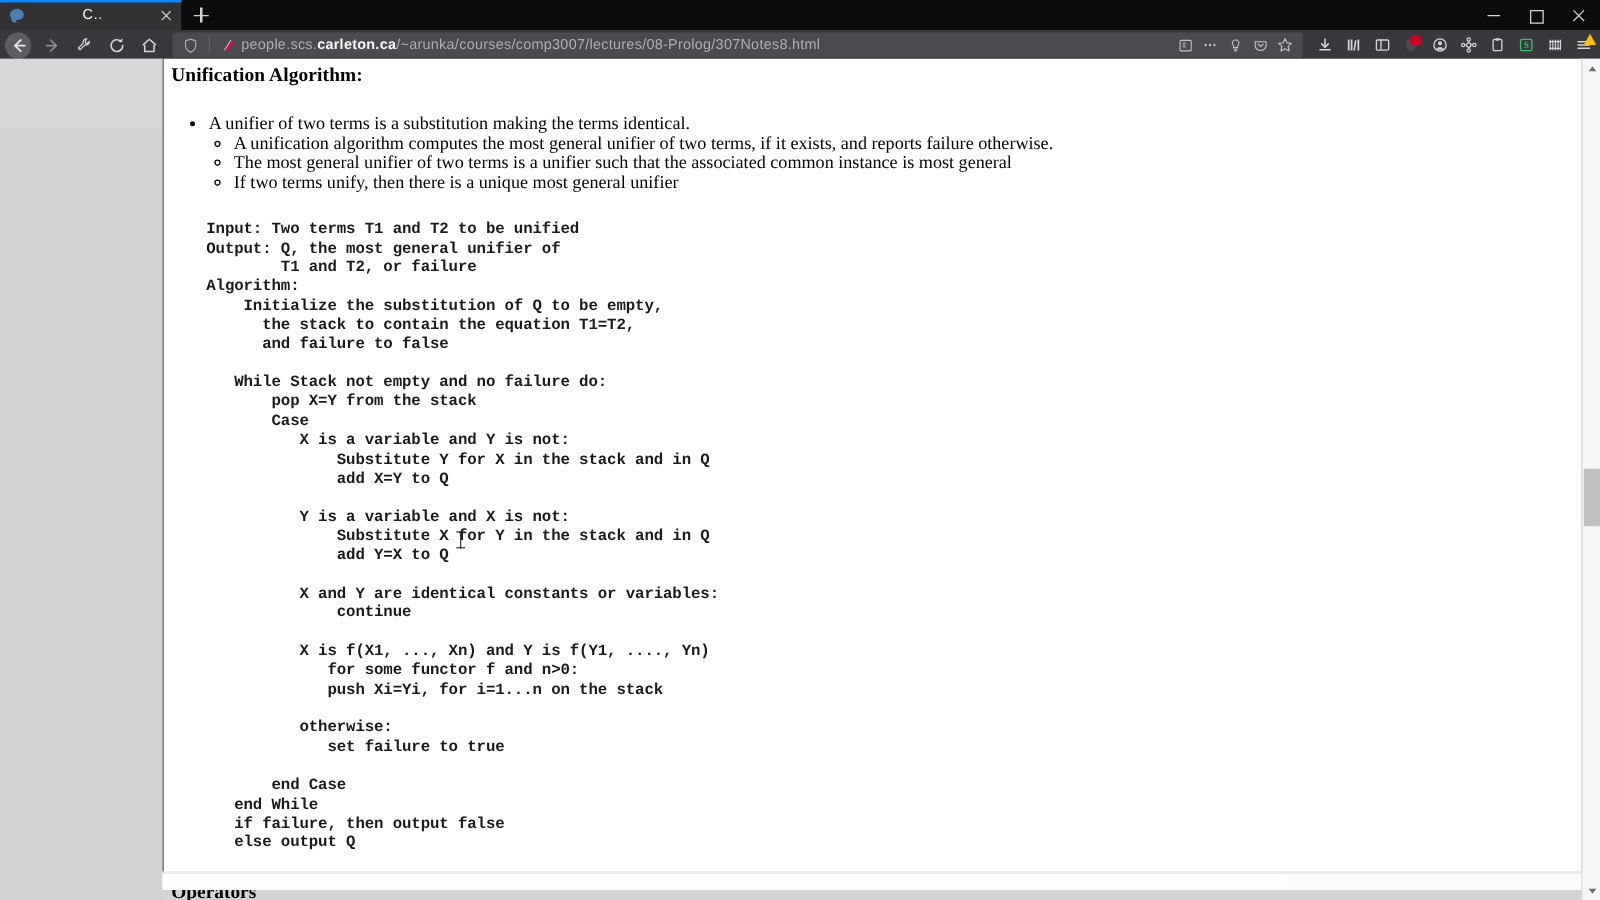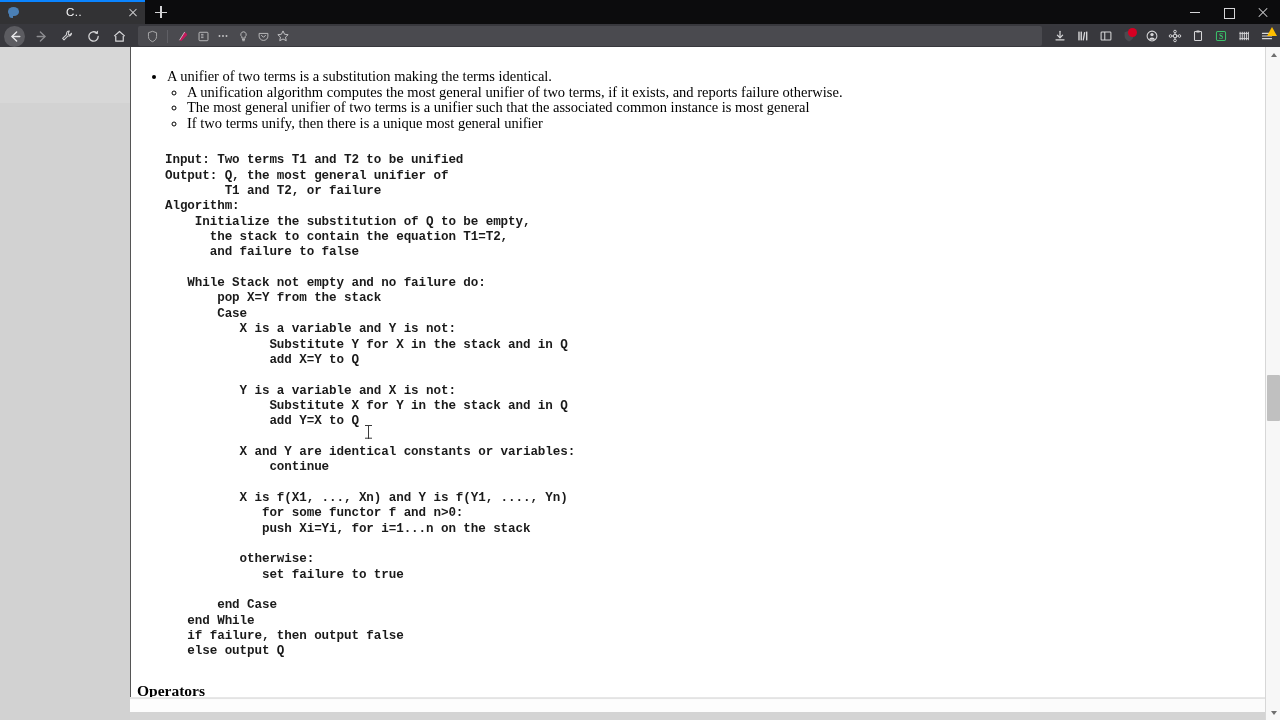--- a/index.html
+++ b/index.html
@@ -339,20 +339,21 @@
         </svg>
       </span>
       <span class="url-sep"></span>
       <span class="url-act">
         <svg width="13" height="13" viewBox="0 0 16 16">
           <path d="M3 12.6 L9.5 2.4 c1.6 1 2.4 2.1 3 3.6 L5.4 13.4 Z" fill="#c2185b"></path>
           <path d="M3 12.6 L9.5 2.4" stroke="#e0e0e2" stroke-width="0.9"></path>
         </svg>
       </span>
     </div>
+    <span class="urltext"><span>people.scs.</span><b>carleton.ca</b><span>/~arunka/courses/comp3007/lectures/08-Prolog/307Notes8.html</span></span>
     <div class="url-actions">
       <span class="url-act">
         <svg width="13" height="13" viewBox="0 0 16 16">
           <rect x="2.5" y="2.8" width="11" height="10.4" rx="1" fill="none" stroke="#c3c3c5" stroke-width="1.1"></rect>
           <path d="M5 5.4 H8 M5 7.4 H8 M5 9.4 H8" stroke="#c3c3c5" stroke-width="1"></path>
         </svg>
       </span>
       <span class="url-act">
         <svg width="14" height="14" viewBox="0 0 16 16">
           <circle cx="4" cy="8" r="1.1" fill="#c3c3c5"></circle>
@@ -461,20 +462,21 @@
     </span>
   </div>
 </div>
 
 <div class="viewport">
   <div class="gray-left"></div>
 
   <div class="page-canvas">
     <div class="doc">
 
+      <h2 class="doc-h">Unification Algorithm:</h2>
 
       <ul class="lvl1">
         <li>A unifier of two terms is a substitution making the terms identical.</li>
         <ul class="lvl2">
           <li>A unification algorithm computes the most general unifier of two terms, if it exists, and reports failure otherwise.</li>
           <li>The most general unifier of two terms is a unifier such that the associated common instance is most general</li>
           <li>If two terms unify, then there is a unique most general unifier</li>
         </ul>
       </ul>
 

